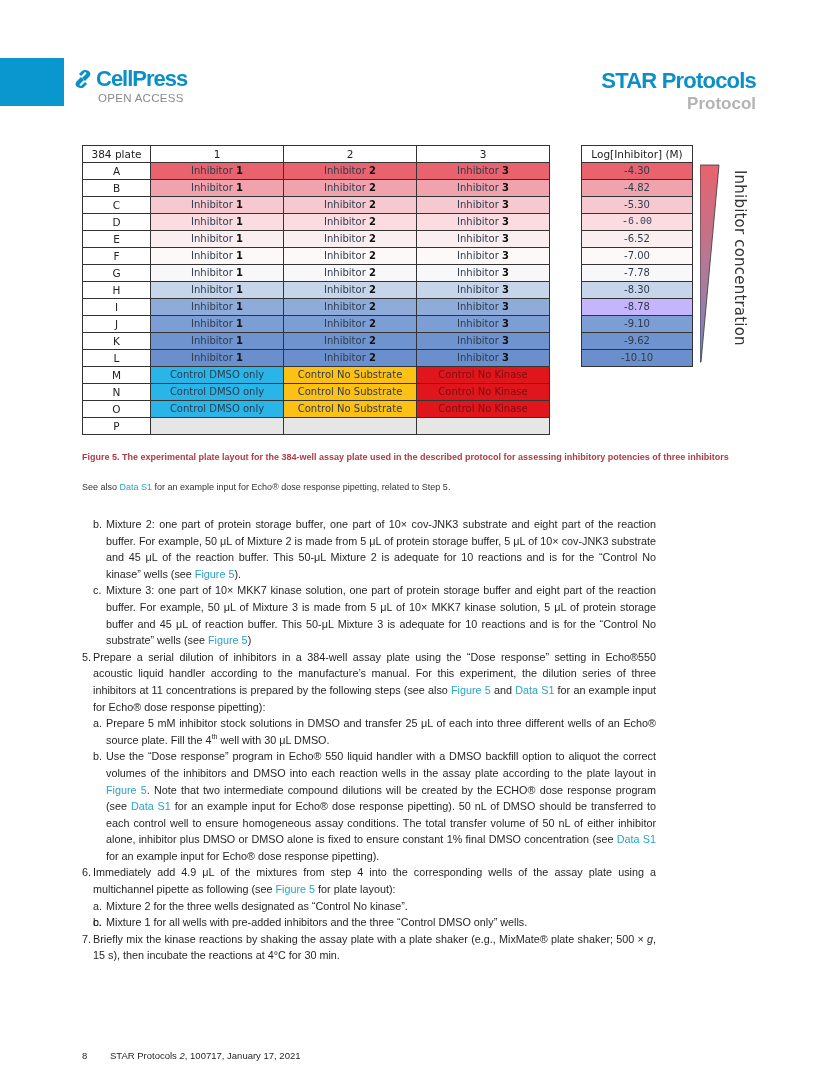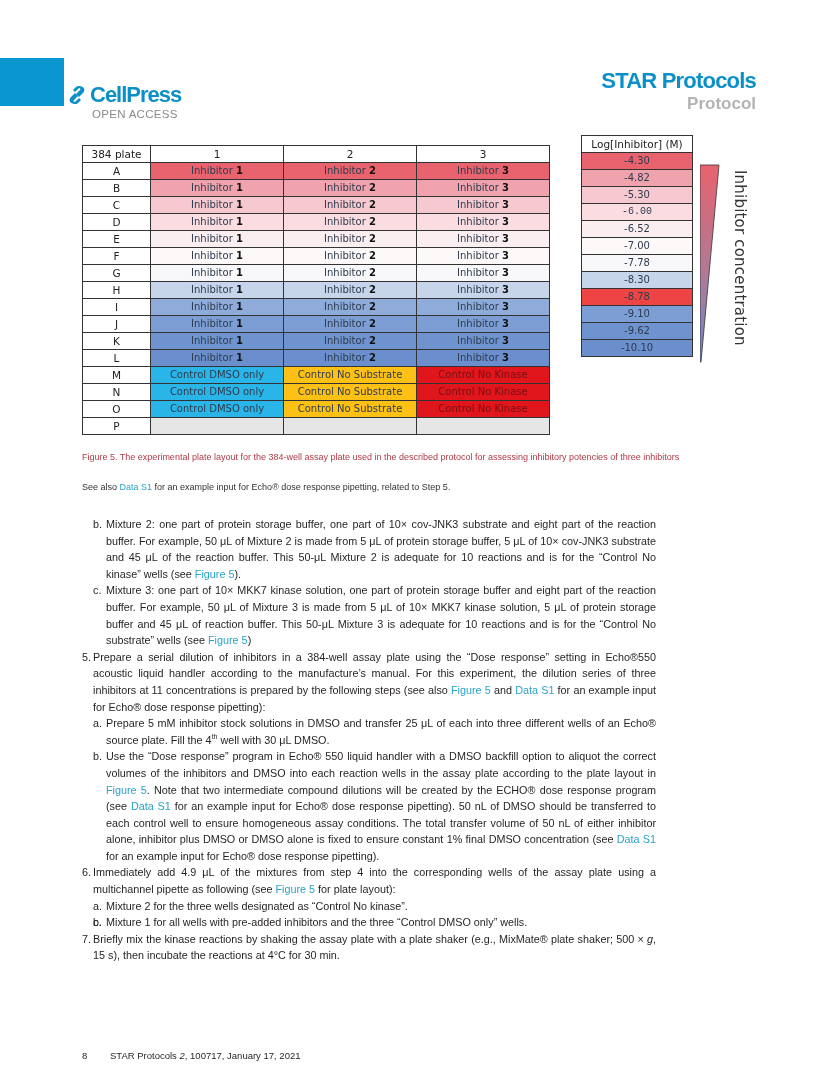--- a/index.html
+++ b/index.html
@@ -1,42 +1,42 @@
 <!DOCTYPE html>
 <html><head>
 <meta charset="utf-8">
 <style>
   html, body { margin: 0; padding: 0; background: #ffffff; }
   body { width: 838px; height: 1088px; position: relative; overflow: hidden; font-family: "Liberation Sans", sans-serif; color: #231f20; }
   .blue-block { position: absolute; left: 0; top: 58px; width: 64px; height: 48px; background: #0a97cf; }
-  .logo { position: absolute; left: 66px; top: 68px; margin-top: 16px; }
+  .logo { position: absolute; left: 72px; top: 68px; }
   .logo-row { display: flex; align-items: center; }
   .logo-mark { width: 22px; height: 22px; margin-right: 2px; }
   .logo-text { font-size: 22px; font-weight: bold; color: #0a8fc7; letter-spacing: -1px; line-height: 22px; }
   .logo-sub { font-size: 11.5px; color: #8a8a8a; letter-spacing: 0.3px; margin-left: 26px; margin-top: 2px; }
   .journal { position: absolute; right: 82px; top: 70px; text-align: right; }
   .journal-title { font-size: 22px; font-weight: bold; color: #0a8fc7; letter-spacing: -0.8px; line-height: 22px; }
   .journal-type { font-size: 17px; font-weight: bold; color: #b3b3b3; line-height: 20px; margin-top: 2px; }
 
   table.plate { position: absolute; left: 82px; top: 145px; border-collapse: collapse; font-size: 11px; }
   table.plate td { border: 1px solid #333; height: 16px; padding: 0; text-align: center; line-height: 16px; font-family: "DejaVu Sans", sans-serif; font-size: 10px; color: #2e3b4e; }
   table.plate td.rowlabel { width: 67px; color: #222; font-size: 10.5px; background: #fff; }
   table.plate td.col { width: 132px; }
   table.plate td.hdr { background: #fff; color: #222; font-size: 10.5px; }
   .num { font-weight: bold; color: #111; }
 
-  table.log { position: absolute; left: 581px; top: 135px; border-collapse: collapse; }
+  table.log { position: absolute; left: 581px; top: 145px; border-collapse: collapse; }
   table.log td { border: 1px solid #333; height: 16px; padding: 0; text-align: center; line-height: 16px; width: 110px; font-family: "DejaVu Sans", sans-serif; font-size: 10px; color: #2e3b4e; }
   table.log td.hdr { background: #fff; color: #222; font-size: 10.5px; }
 
   .triangle { position: absolute; left: 700px; top: 163px; width: 20px; height: 200px; }
   .vert-label { position: absolute; left: 731px; top: 170px; writing-mode: vertical-rl; font-family: "DejaVu Sans", sans-serif; font-size: 15px; color: #333; letter-spacing: 0.2px; }
 
   .caption { position: absolute; left: 82px; top: 451px; width: 670px; font-size: 9px; line-height: 12px; }
-  .caption-title { color: #b03a48; font-weight: normal; }
+  .caption-title { color: #b03a48; font-weight: bold; }
   .caption-body { color: #333; margin-top: 18px; }
   .link { color: #2aa3c8; }
 
   .body { position: absolute; left: 82px; top: 516px; width: 574px; font-size: 10.8px; line-height: 16.6px; color: #231f20; }
   .item { position: relative; text-align: justify; }
   .item .marker { position: absolute; left: 0; top: 0; }
   .lvl1 { padding-left: 11px; }
   .lvl2 { padding-left: 24px; }
   .lvl2 .marker { left: 11px; }
   sup { font-size: 7px; line-height: 0; }
@@ -195,21 +195,21 @@
       <tr>
         <td style="background: rgb(253, 249, 249); margin-top: 44px;">-7.00</td>
       </tr>
       <tr>
         <td style="background: rgb(248, 248, 250);">-7.78</td>
       </tr>
       <tr>
         <td style="background: rgb(198, 213, 234);">-8.30</td>
       </tr>
       <tr>
-        <td style="background: #ef4444;">-8.78</td>
+        <td style="background: #c4b5fd;">-8.78</td>
       </tr>
       <tr>
         <td style="background: rgb(124, 158, 213);">-9.10</td>
       </tr>
       <tr>
         <td style="background: rgb(111, 147, 207);">-9.62</td>
       </tr>
       <tr>
         <td style="background: rgb(106, 143, 204);">-10.10</td>
       </tr>

